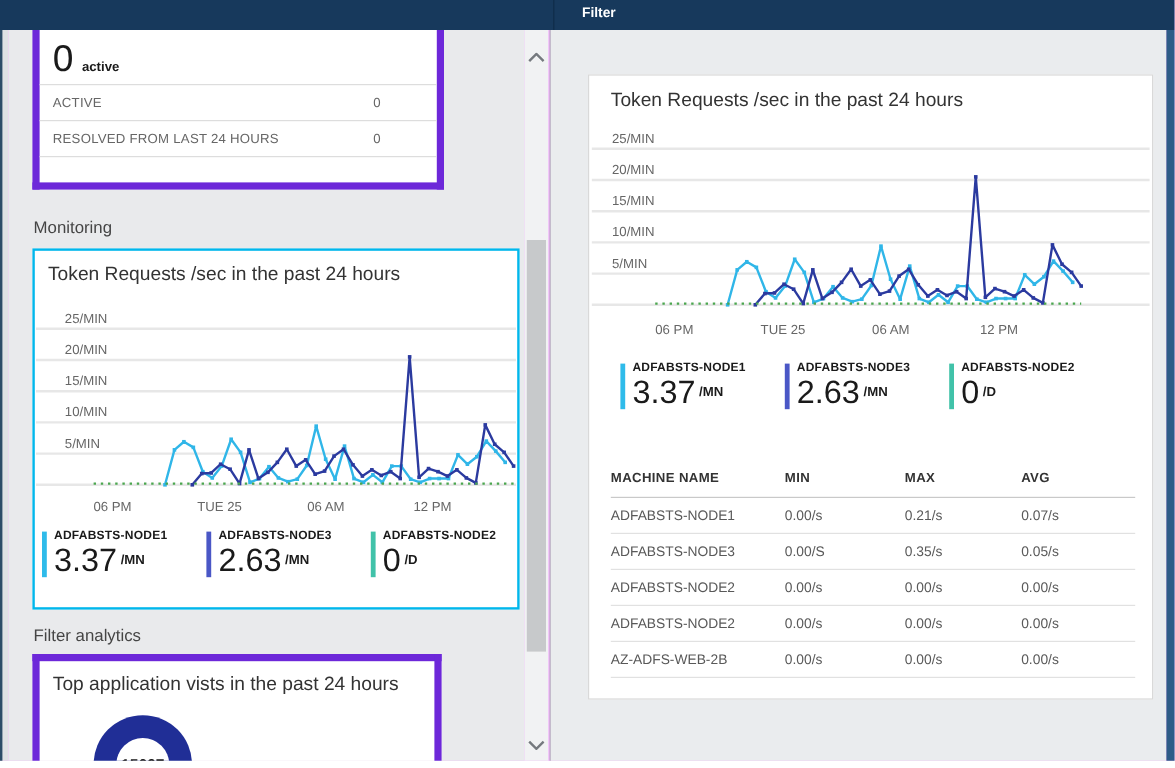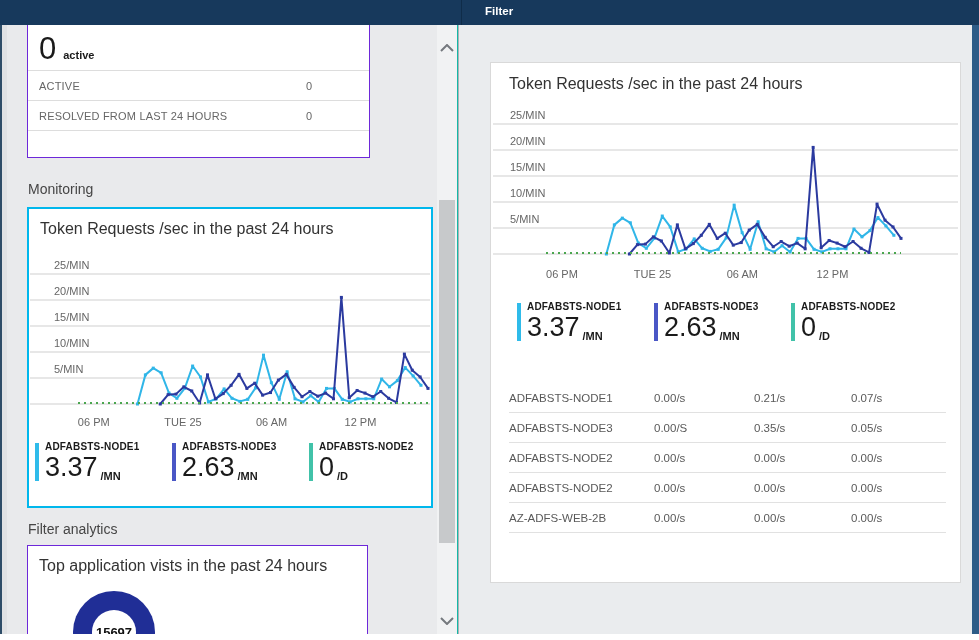--- a/index.html
+++ b/index.html
@@ -1,31 +1,31 @@
 <!DOCTYPE html>
 <html><head>
 <meta charset="utf-8">
 <style>
   * { margin:0; padding:0; box-sizing:border-box; }
   html,body { width:979px; height:640px; overflow:hidden; }
   body { font-family:"Liberation Sans","DejaVu Sans",sans-serif; }
-  #screen { position:relative; width:979px; height:634px; background:#14b8a6; overflow:hidden;padding-left:32px; }
+  #screen { position:relative; width:979px; height:634px; background:#f0abfc; overflow:hidden;padding-left:32px; }
 
   
   #topbar { position:absolute; left:0; top:0; width:979px; height:25px; background:#17395c; z-index:9; }
   #topbar .hdr-divider { position:absolute; left:461px; top:0; width:1px; height:25px; background:#0f2c49; }
   #filter-btn { position:absolute; left:485px; top:5px; color:#ffffff; font-size:11.5px; font-weight:700; cursor:pointer; }
 
   
   #left-strip { position:absolute; left:0; top:25px; width:7px; height:615px; background:#e0e2e4; border-left:2px solid #2e4d68; }
   #right-strip { position:absolute; left:972px; top:25px; width:7px; height:615px; background:#2e5c87; }
 
   
   #left-blade { position:absolute; left:7px; top:25px; width:430px; height:615px; background:#e9eaec; }
-  .card { background:#ffffff; border:1px solid #6d28d9; }
+  .card { background:#ffffff; border:6px solid #6d28d9; }
 
   #alerts-card { position:absolute; left:20px; top:0; width:343px; height:133px; border-top:none; }
   .big-count-row { height:46px; border-bottom:1px solid #ddd; padding:6px 0 0 11px; display:flex; align-items:baseline; }
   .big-count { font-size:31px; color:#1a1a1a; line-height:36px; }
   .big-count-label { font-size:11px; font-weight:700; color:#1a1a1a; margin-left:7px; }
   .alert-row { position:relative; height:30px; border-bottom:1px solid #ddd; }
   .alert-row .lbl { position:absolute; left:11px; top:9px; font-size:11px; color:#666; letter-spacing:.2px; }
   .alert-row .val { position:absolute; left:278px; top:9px; font-size:11px; color:#666; }
 
   .section-heading { position:absolute; font-size:14px; color:#454545; }
@@ -36,21 +36,21 @@
     background:#fff; border:2px solid #00b7ec; cursor:pointer; }
   .chart-title { margin:11px 0 0 11px; font-size:16px; color:#333; }
   #chart-left { position:absolute; left:1px; top:45px; }
 
   .legend { position:absolute; display:flex; }
   #legend-left { left:6px; top:232px; }
   #legend-right { left:26px; top:238px; }
   .legend-item { width:137px; display:flex; align-items:flex-start; }
   .legend-bar { width:4px; height:38px; margin:2px 6px 0 0; }
   .legend-name { font-size:10px; font-weight:700; color:#1a1a1a; letter-spacing:.2px; }
-  .legend-valrow { display:flex; align-items:flex-end; }
+  .legend-valrow { display:flex; align-items:center; }
   .legend-val { font-size:27px; color:#1a1a1a; line-height:30px; }
   .legend-unit { font-size:11px; font-weight:700; color:#1a1a1a; margin-left:3px; }
 
   #usage-card { position:absolute; left:20px; top:520px; width:341px; height:95px; border-bottom:none; }
   #donut { position:absolute; left:45px; top:45px; width:82px; height:82px; border-radius:50%; background:#202e96; }
   #donut-hole { position:absolute; left:19px; top:19px; width:44px; height:44px; border-radius:50%; background:#fff;
     display:flex; align-items:center; justify-content:center; font-size:13px; font-weight:700; color:#111; }
 
   
   #scrollbar { position:absolute; left:437px; top:25px; width:20px; height:615px; background:#f1f2f3; }
@@ -379,20 +379,26 @@
             <div>
               <div class="legend-name">ADFABSTS-NODE2</div>
               <div class="legend-valrow">
                 <span class="legend-val">0</span>
                 <span class="legend-unit">/D</span>
               </div>
             </div>
           </div>
         </div>
       <div id="stats-table">
+          <div class="t-row t-head">
+            <div class="t-cell">MACHINE NAME</div>
+            <div class="t-cell">MIN</div>
+            <div class="t-cell">MAX</div>
+            <div class="t-cell">AVG</div>
+          </div>
           <div class="t-row">
             <div class="t-cell">ADFABSTS-NODE1</div>
             <div class="t-cell">0.00/s</div>
             <div class="t-cell">0.21/s</div>
             <div class="t-cell">0.07/s</div>
           </div>
           <div class="t-row">
             <div class="t-cell">ADFABSTS-NODE3</div>
             <div class="t-cell">0.00/S</div>
             <div class="t-cell">0.35/s</div>

